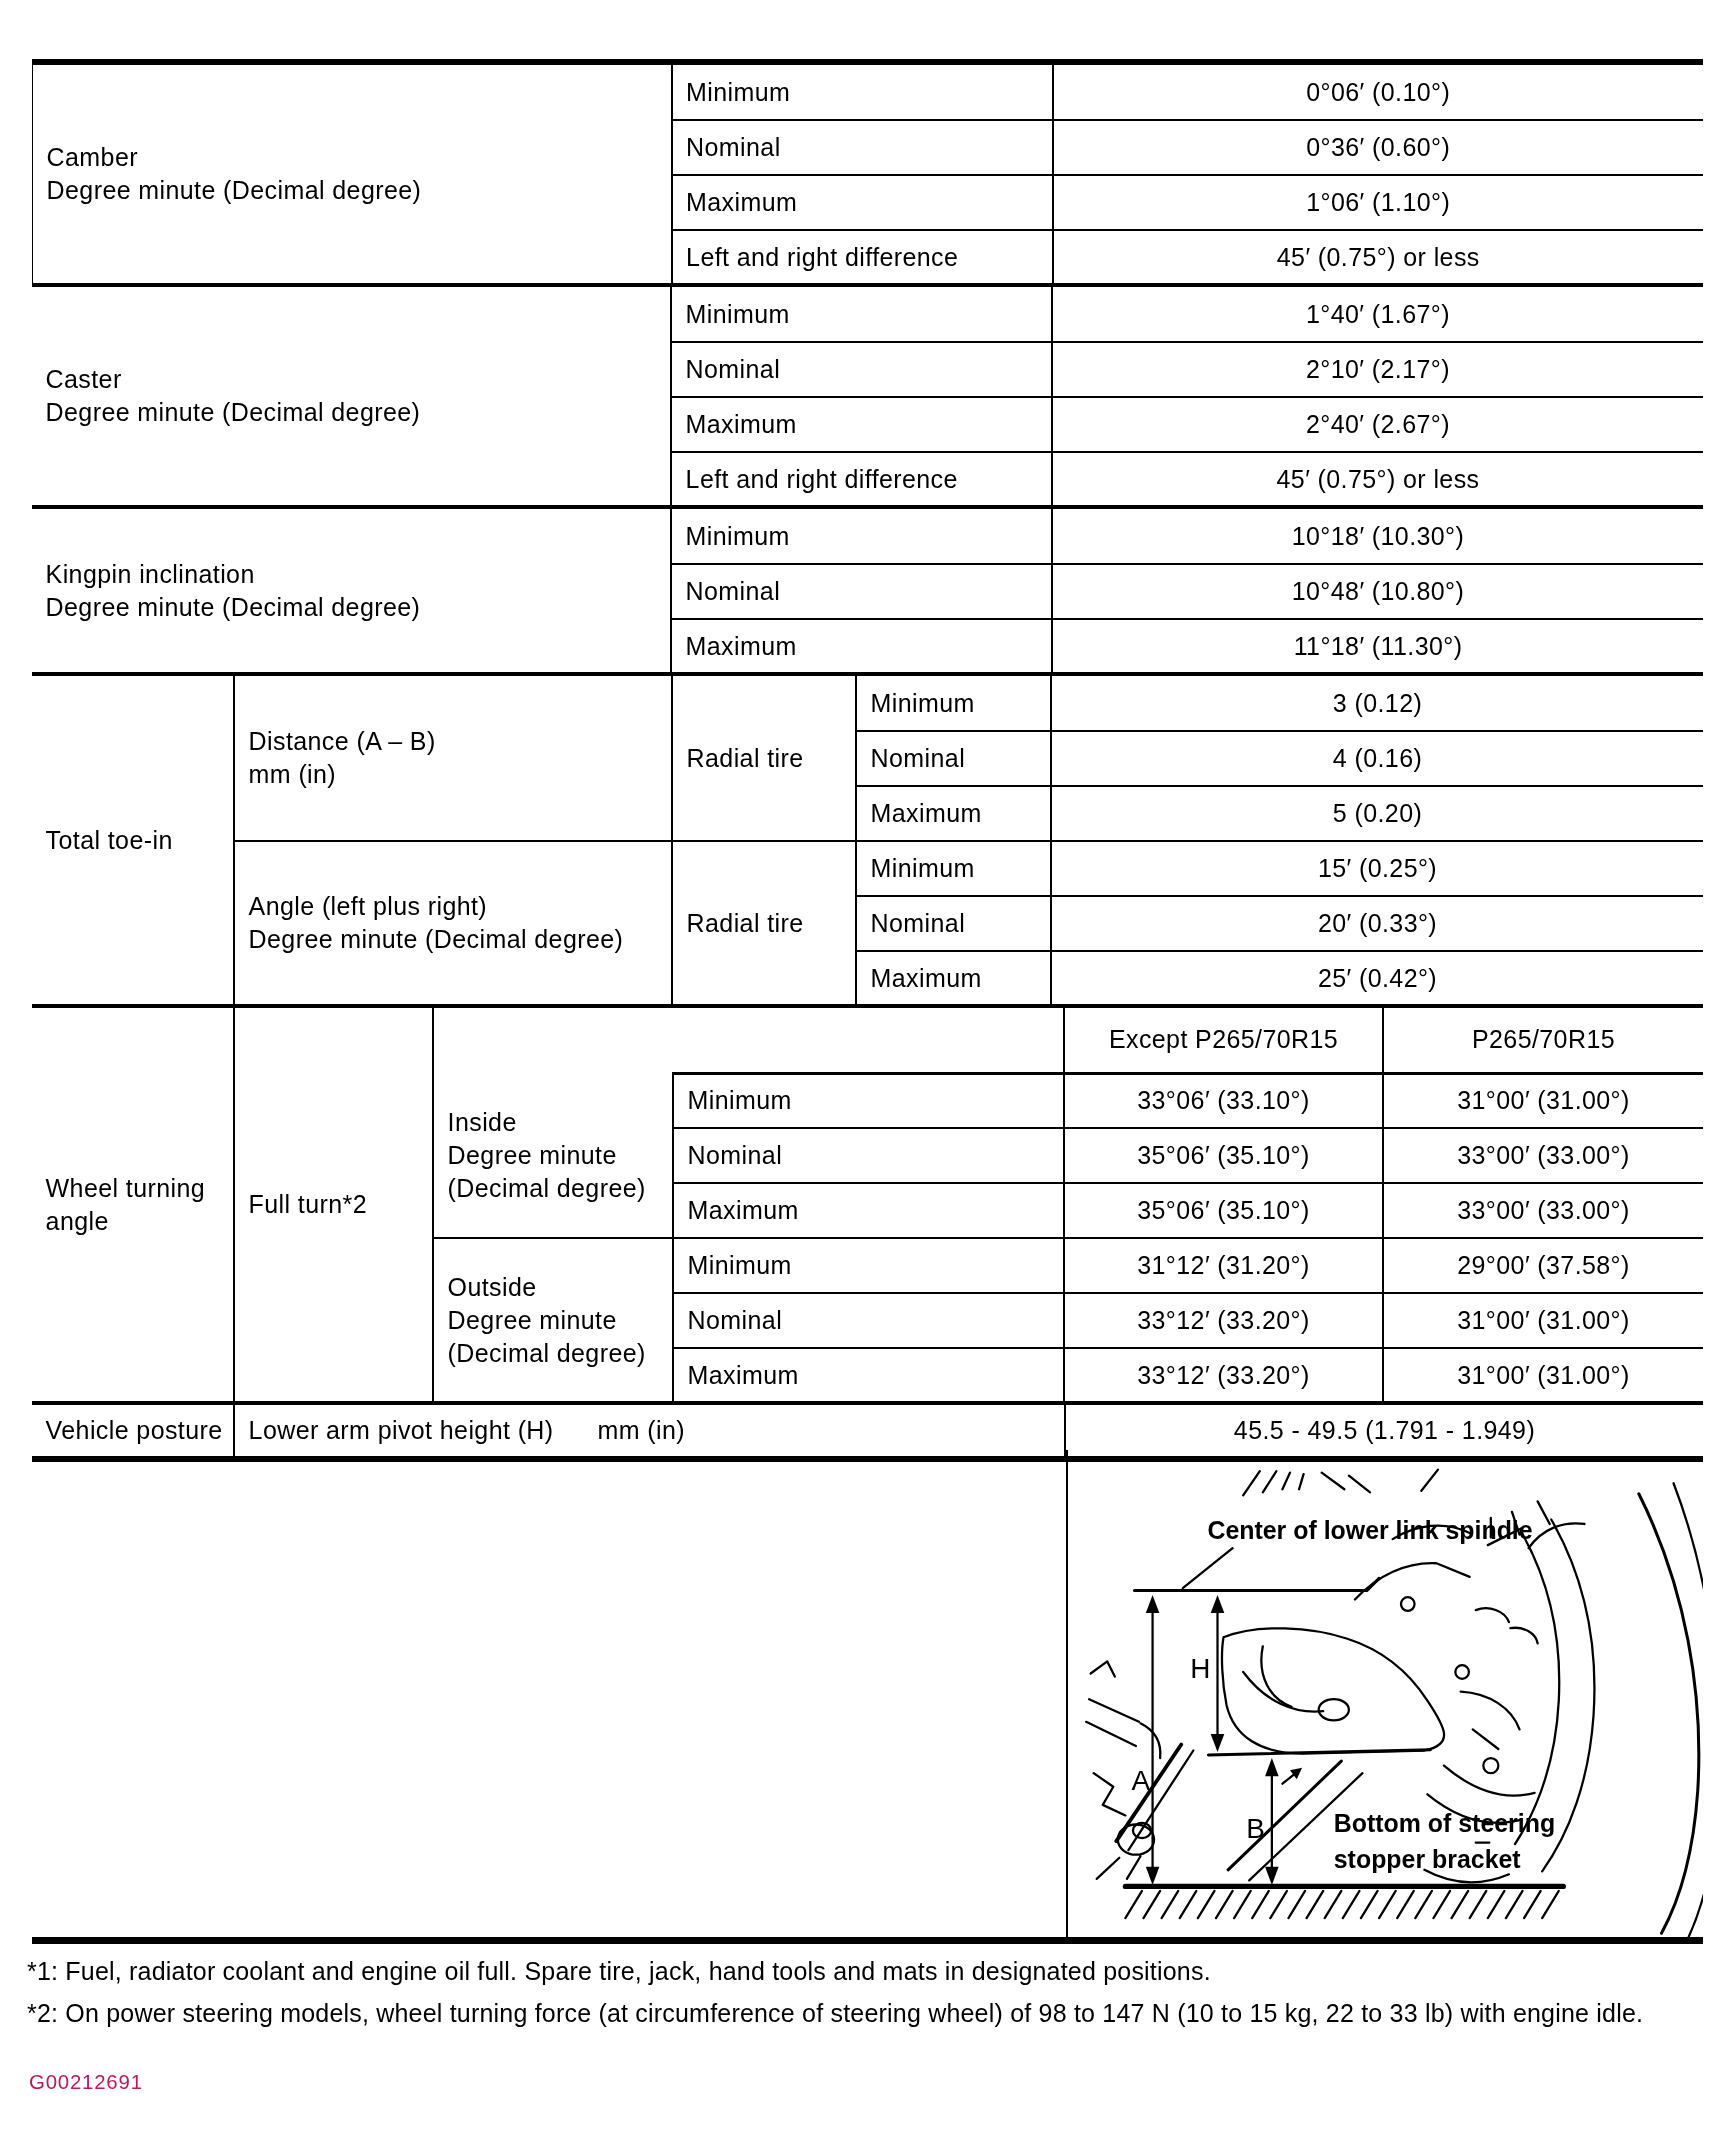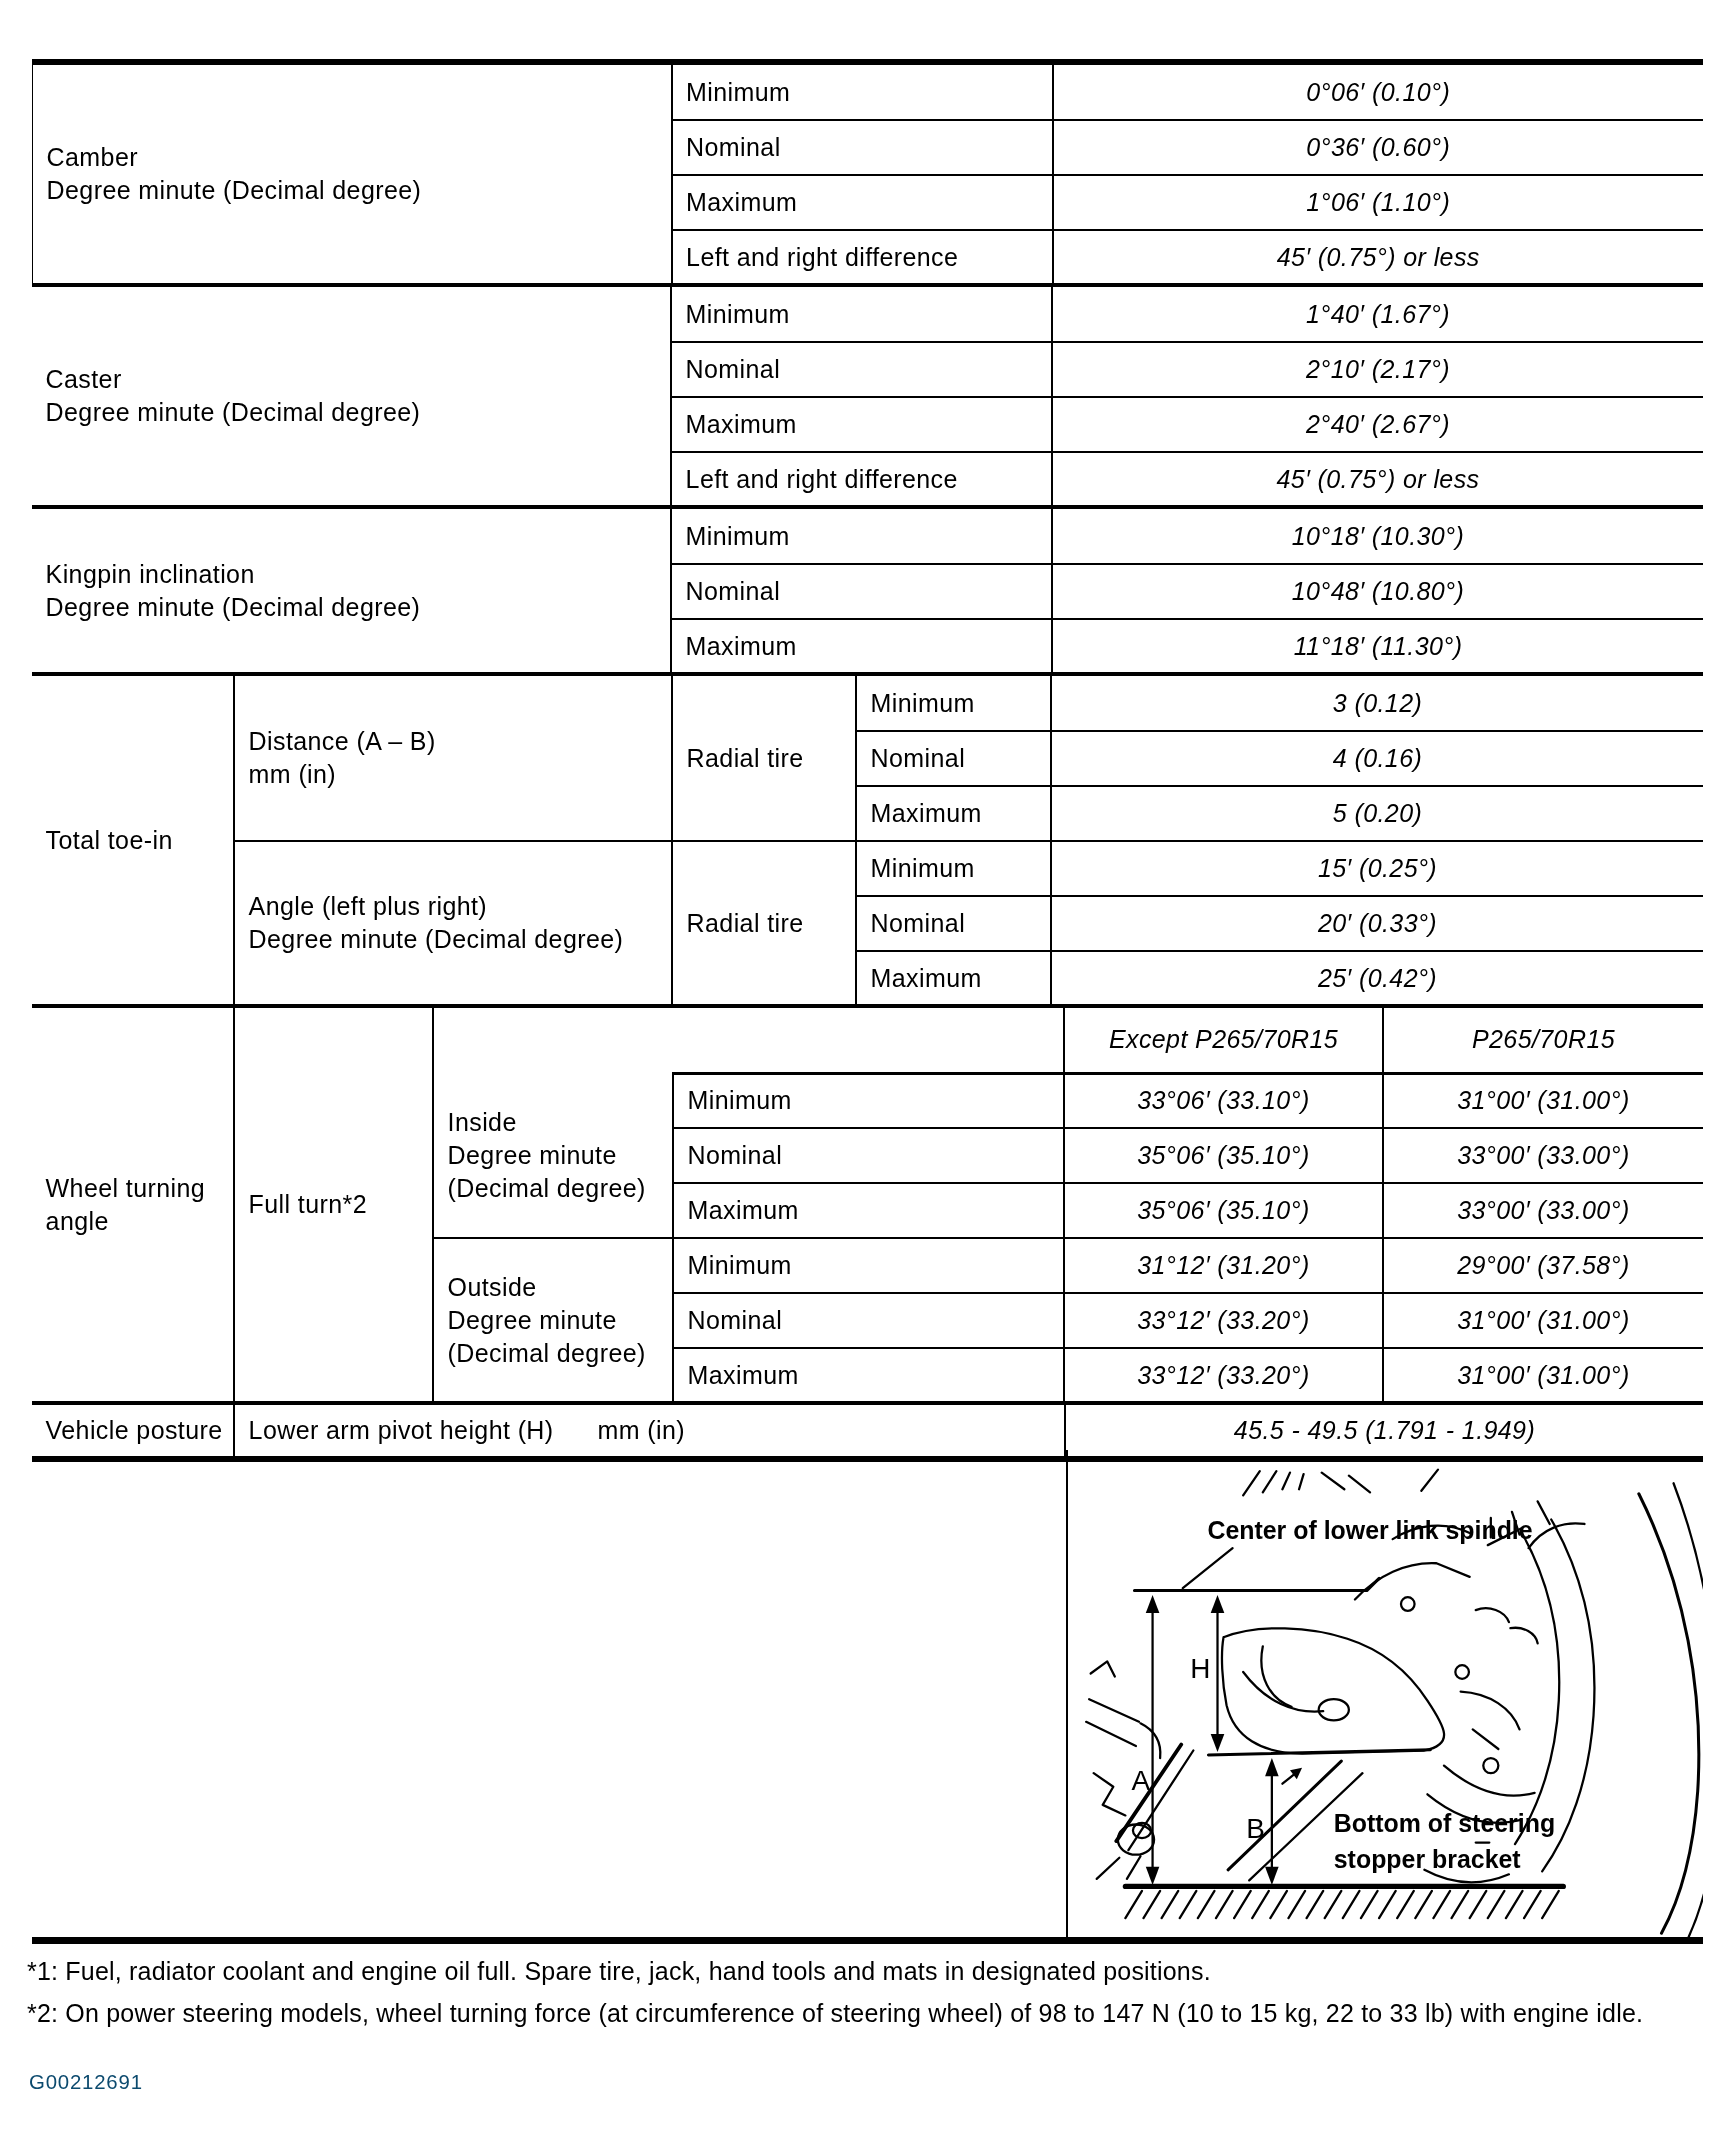--- a/index.html
+++ b/index.html
@@ -34,21 +34,21 @@
     border: 0 solid #000;
     border-right-width: 2.3px;
     border-bottom-width: 2.3px;
     font-size: 25px;
     letter-spacing: 0.4px;
     vertical-align: middle;
     padding: 0 0 0 13.6px;
     overflow: hidden;
   }
   .sec td.open { border-right-width: 0; }
-  .sec td.val { text-align: center; padding: 0; font-style: italic; }
+  .sec td.val { text-align: center; padding: 0; }
   .sec td.lbl { line-height: 33px; margin-left: 22px; }
   .sec td .lline { white-space: nowrap; }
   #wheel-header-row { height: 65px; }
   td.hdr-gap-left  { border-right-width: 0; border-bottom-width: 0; }
   td.hdr-gap-right { border-bottom-width: 3px; }
   td.hdr { border-bottom-width: 3px; }
   #posture-row { height: 54px; }
   .unit-gap { display: inline-block; margin-left: 44px; }
   
   #diagram-zone {
@@ -80,21 +80,21 @@
     line-height: 39px;
     letter-spacing: 0.2px;
     text-align: justify;
   }
   #note1 { top: 1952px; }
   #note2 { top: 1994px; }
   #figure-id {
     position: absolute;
     left: 29px; top: 2071px;
     font-size: 20.4px;
-    color: #0c4a6e;
+    color: #be185d;
     letter-spacing: 0.8px;
   }
 </style>
 </head>
 <body>
 
 <div id="page">
 
   <div id="spec-table">
 

